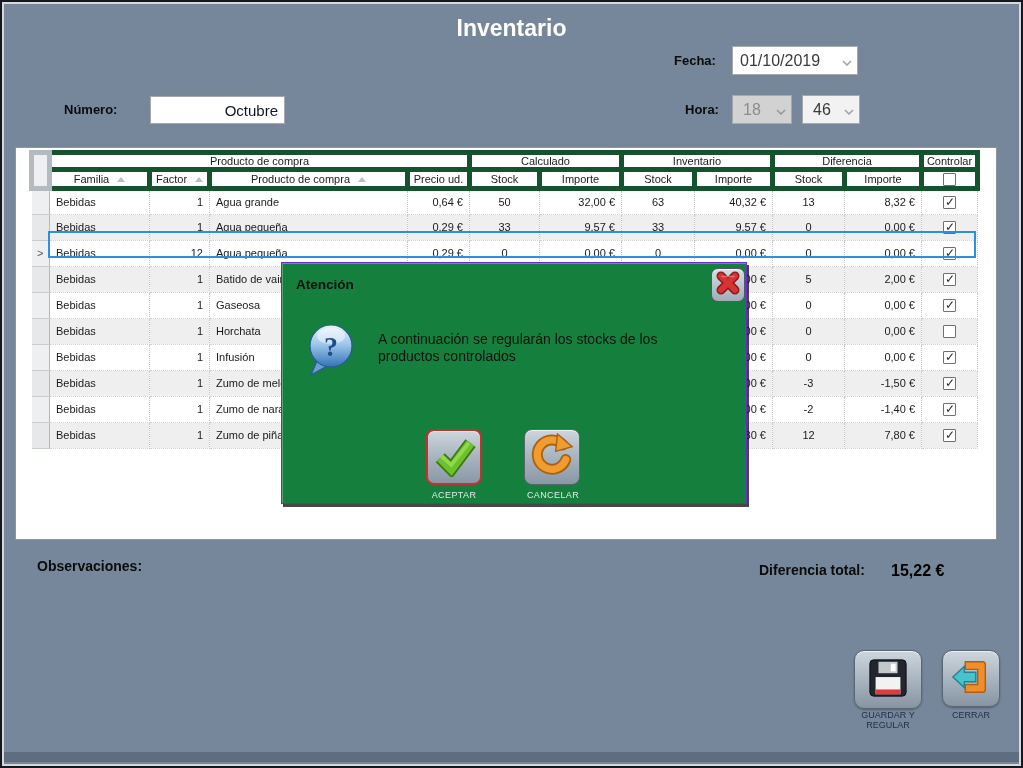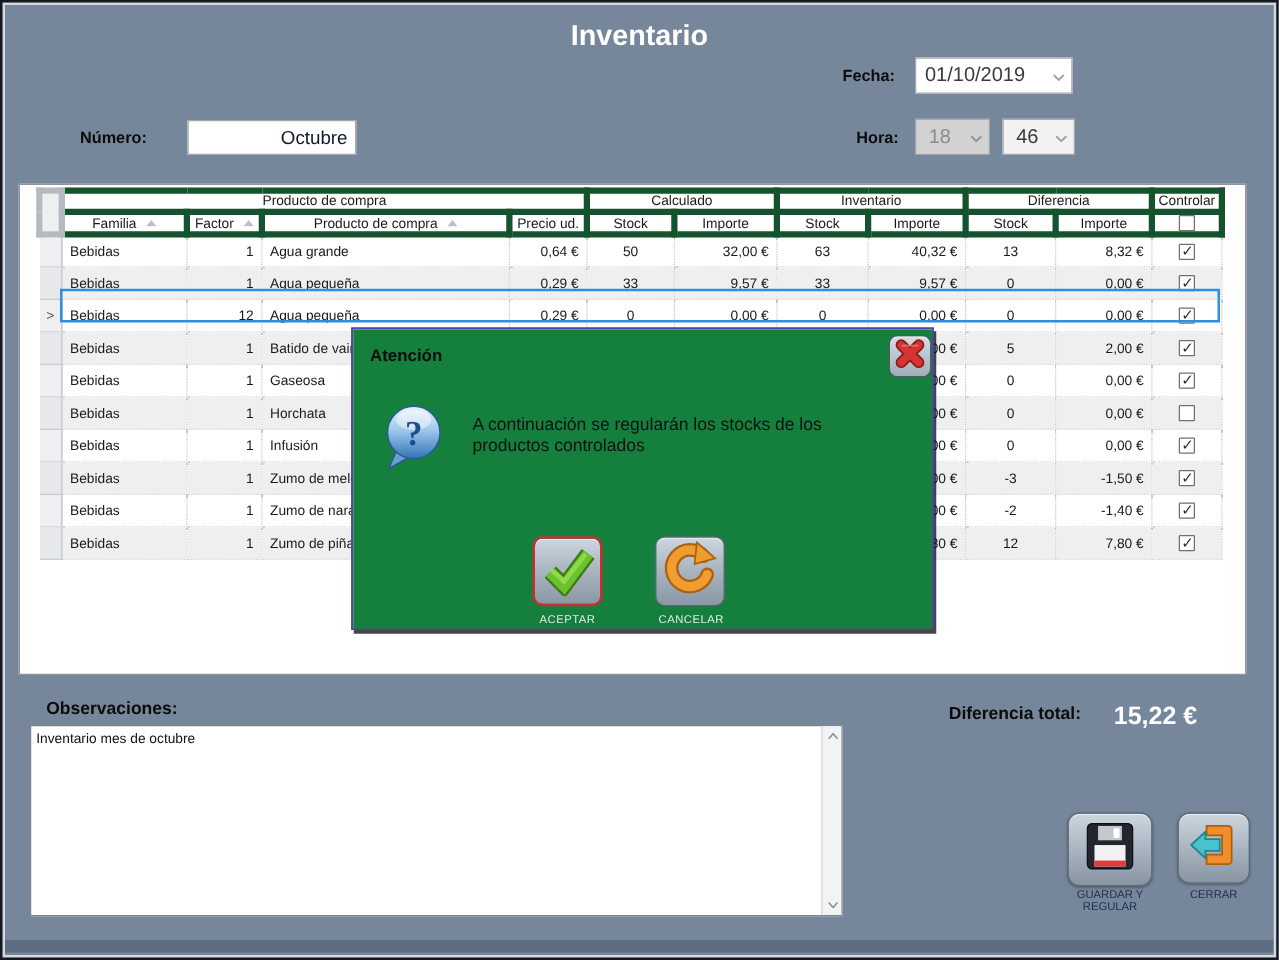--- a/index.html
+++ b/index.html
@@ -47,21 +47,21 @@
   .obs-area { position:absolute; left:22px; top:578px; width:650px; height:153px; background:#fff; border:1px solid #7f858c; font-size:11px; color:#111; z-index:2; }
   .obs-text { position:absolute; left:4px; top:4px; right:20px; }
   .sbar { position:absolute; right:0; top:0; bottom:0; width:16px; background:#f2f3f4; border-left:1px solid #d5d5d5; }
   .sbar .arr { position:absolute; left:0; width:16px; height:16px; display:flex; align-items:center; justify-content:center; cursor:pointer; }
   .sbar .arr.up { top:0; } .sbar .arr.down { bottom:0; }
 
   .big-btn { position:absolute; border-radius:10px; background:linear-gradient(180deg,#cdd6de 0%,#a9b5c0 50%,#8794a3 100%); border:1px solid #5b6776; box-shadow:inset 0 1px 0 rgba(255,255,255,0.6), 0 1px 2px rgba(0,0,0,0.3); display:flex; align-items:center; justify-content:center; cursor:pointer; z-index:2; }
   .big-btn-lbl { position:absolute; text-align:center; font-size:9px; color:#223048; line-height:10px; z-index:2; }
 
   .dif-label { position:absolute; left:757px; top:560px; font-size:14px; font-weight:bold; color:#0b0b0b; }
-  .dif-value { position:absolute; left:889px; top:560px; font-size:20px; font-weight:bold; color:#ffffff; }
+  .dif-value { position:absolute; left:889px; top:560px; font-size:16px; font-weight:bold; color:#000000; }
 </style>
 </head>
 <body>
 
 <div class="win">
   <div class="bottom-strip"></div>
 
   <div class="app-title">Inventario</div>
 
   <div class="lbl" style="left:672px; top:51px;">Fecha:</div>
@@ -320,35 +320,20 @@
           <path d="M36 13 A 16 16 0 1 0 39 29" fill="none" stroke="#f09c2e" stroke-width="8" stroke-linecap="round"></path>
           <polygon points="30,1 46,15 28,20" fill="#f09c2e" stroke="#a96212" stroke-width="1.5"></polygon>
         </svg>
       </span>
     </div>
     <div class="dlg-btn-lbl" style="left:132px; top:227px;">ACEPTAR</div>
     <div class="dlg-btn-lbl" style="left:231px; top:227px;">CANCELAR</div>
   </div>
 
   <div class="lbl" style="left:35px; top:556px; font-size:14px;">Observaciones:</div>
-  <div class="obs-area">
-    <div class="obs-text">Inventario mes de octubre</div>
-    <div class="sbar">
-      <div class="arr up">
-        <svg width="9" height="6">
-            <path d="M1 5 L4.5 1 L8 5" stroke="#8a9097" stroke-width="1.3" fill="none"></path>
-          </svg>
-      </div>
-      <div class="arr down">
-        <svg width="9" height="6">
-            <path d="M1 1 L4.5 5 L8 1" stroke="#8a9097" stroke-width="1.3" fill="none"></path>
-          </svg>
-      </div>
-    </div>
-  </div>
 
   <div class="dif-label">Diferencia total:</div>
   <div class="dif-value">15,22 €</div>
 
   <div class="big-btn" style="left:852px; top:648px; width:68px; height:59px;">
     <span>
       <svg width="42" height="42" viewBox="0 0 44 44">
         <rect x="3" y="3" width="38" height="38" rx="4" fill="#23262e" stroke="#0c0e12"></rect>
         <rect x="12" y="5" width="20" height="12" fill="#c3c8cd"></rect>
         <rect x="25" y="7" width="5" height="8" fill="#ffffff"></rect>

